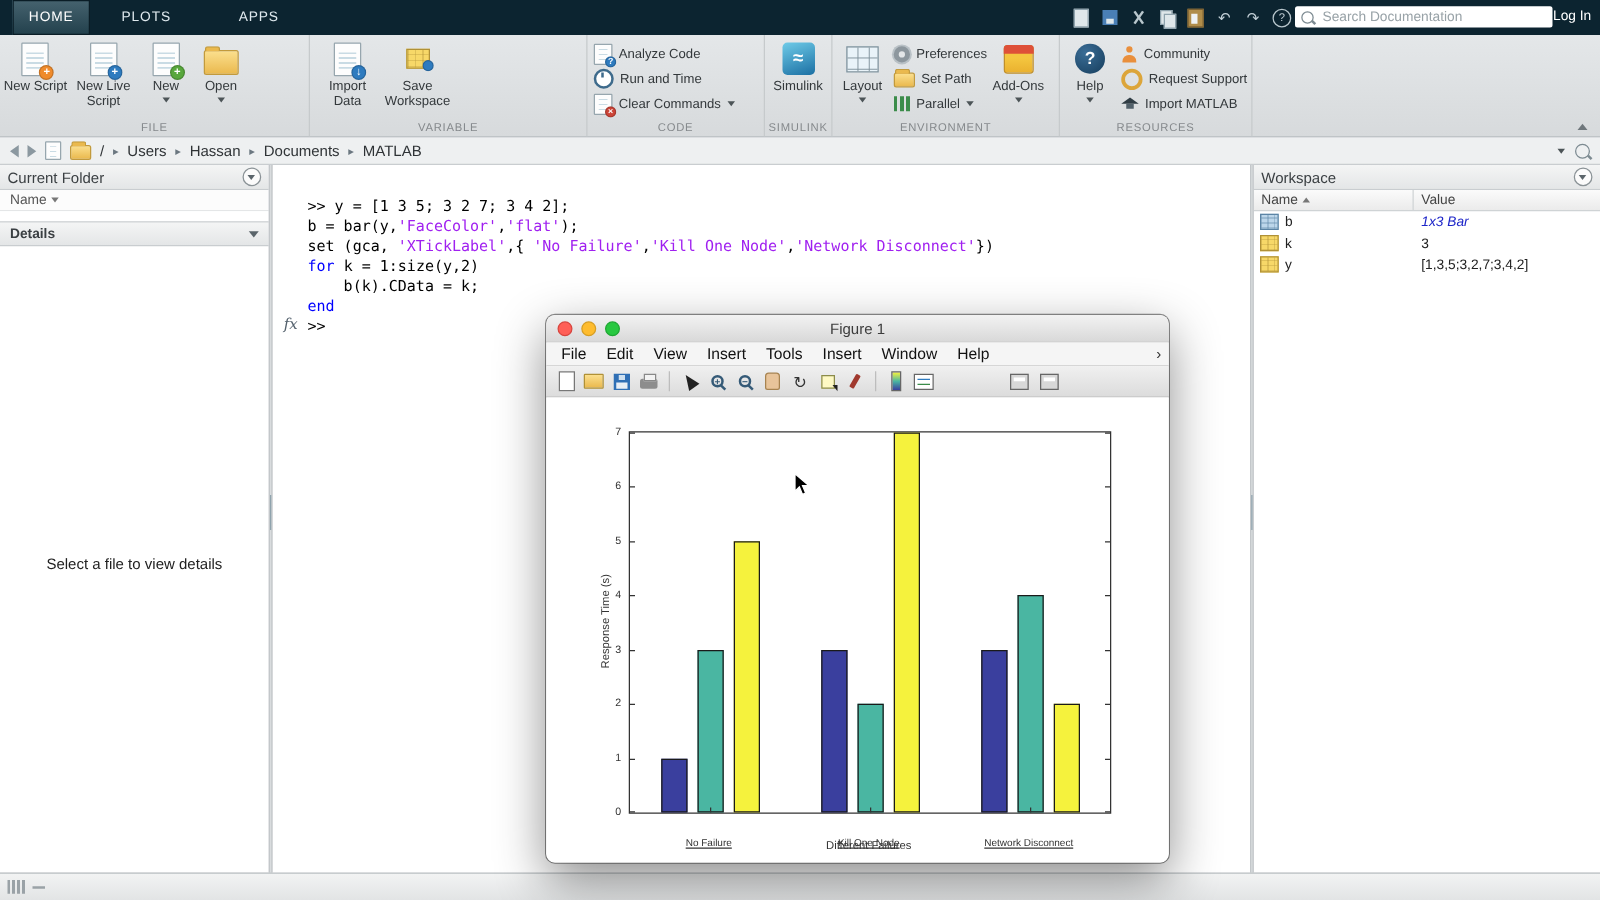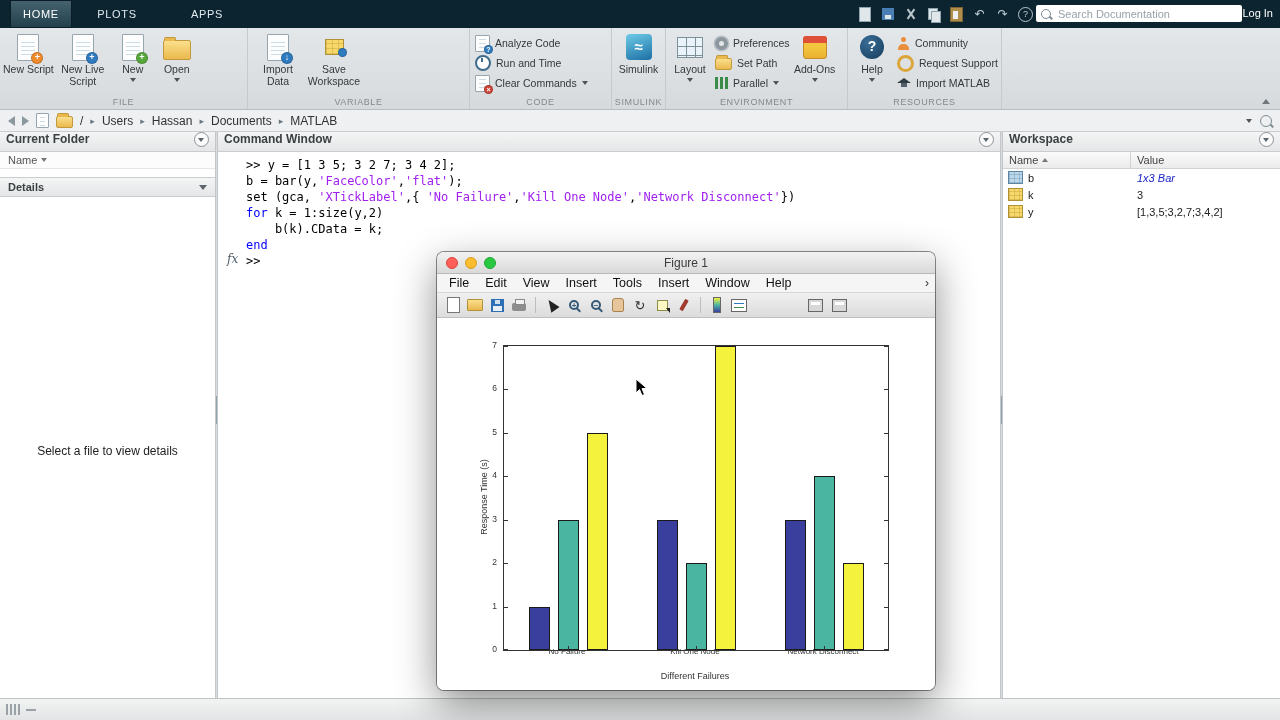--- a/index.html
+++ b/index.html
@@ -107,21 +107,21 @@
   .nav-right{width:0;height:0;border-top:5px solid transparent;border-bottom:5px solid transparent;border-left:7px solid #8b98a0;}
   .crumb-sep{color:#6b7780;font-size:9px;}
   .ab-right{margin-left:auto;display:flex;align-items:center;gap:8px;}
 
   
   .panel{position:absolute;top:132px;height:566px;background:#fff;}
   #left-panel{left:0;width:215px;}
   #center-panel{left:218px;width:782px;}
   #right-panel{left:1003px;width:277px;}
   .panel-header{height:20px;background:linear-gradient(180deg,#f4f5f5,#e4e6e7);border-bottom:1px solid #c9cdd0;
-                display:flex;align-items:flex-start;padding:0 6px;font-size:12px;font-weight:bold;color:#3a3f42;box-sizing:border-box;}
+                display:flex;align-items:center;padding:0 6px;font-size:12px;font-weight:normal;color:#3a3f42;box-sizing:border-box;}
   .panel-title{flex:1;}
   .pane-menu{width:13px;height:13px;border-radius:50%;border:1px solid #8a9296;background:#fbfbfb;position:relative;flex:0 0 auto;}
   .pane-menu::after{content:"";position:absolute;left:3px;top:5px;border-left:3px solid transparent;border-right:3px solid transparent;border-top:4px solid #5a646a;}
 
   .vsplit{position:absolute;top:132px;height:566px;width:3px;background:#d9dcde;border-left:1px solid #c3c7ca;border-right:1px solid #c3c7ca;box-sizing:border-box;}
   #split-left{left:215px;} #split-right{left:1000px;}
   .vsplit::after{content:"";position:absolute;top:264px;left:0;width:1px;height:28px;background:#8fa3ad;}
 
   
   .cf-name-row{height:16px;background:#fcfcfc;border-bottom:1px solid #e4e6e7;display:flex;align-items:center;gap:4px;
@@ -202,21 +202,21 @@
   .fig-right{margin-left:auto;margin-right:80px;display:flex;gap:6px;}
 
   .fig-canvas{position:absolute;left:0;top:66px;right:0;bottom:0;background:#fff;border-radius:0 0 7px 7px;}
   #plot-wrap{position:absolute;left:66px;top:27px;width:384px;height:304px;}
   #plot-box{position:absolute;left:0;top:0;width:384px;height:304px;border:1px solid #333;}
   .bar{position:absolute;bottom:0;border:1px solid #1a1a1a;box-sizing:border-box;}
   .ytick{position:absolute;left:-30px;width:24px;text-align:right;font-size:8.5px;color:#333;}
   .ytick-mark-l{position:absolute;left:0;width:4px;height:1px;background:#333;}
   .ytick-mark-r{position:absolute;right:0;width:4px;height:1px;background:#333;}
   .xtick-mark{position:absolute;bottom:0;width:1px;height:4px;background:#333;}
-  .xtick-label{position:absolute;top:302px;transform:translateX(-50%);font-size:8px;color:#333;white-space:nowrap;}
+  .xtick-label{position:absolute;top:325px;transform:translateX(-50%);font-size:8px;color:#333;white-space:nowrap;text-decoration:underline;}
   .ylabel{position:absolute;left:-19px;top:152px;transform:translate(-50%,-50%) rotate(-90deg);font-size:9px;color:#333;white-space:nowrap;}
   .xlabel{position:absolute;left:192px;top:326px;transform:translateX(-50%);font-size:9px;color:#333;white-space:nowrap;}
 
   #mouse-cursor{position:absolute;left:635px;top:378px;z-index:99;pointer-events:none;}
 </style>
 </head>
 <body>
 
 <div id="screen">
 
@@ -464,24 +464,20 @@
     <div class="details-bar">
       <span>Details</span>
       <div class="chev"></div>
     </div>
     <div class="details-area">
       <span>Select a file to view details</span>
     </div>
   </div>
 
   <div class="panel" id="center-panel">
-    <div class="panel-header">
-      <div class="panel-title">Command Window</div>
-      <div class="pane-menu"></div>
-    </div>
     <div id="cw-body">
       <div id="cw-code"><div class="code-line"><span>&gt;&gt; y = [1 3 5; 3 2 7; 3 4 2];</span></div><div class="code-line"><span>b = bar(y,</span><span class="tok-str">'FaceColor'</span><span>,</span><span class="tok-str">'flat'</span><span>);</span></div><div class="code-line"><span>set (gca, </span><span class="tok-str">'XTickLabel'</span><span>,{ </span><span class="tok-str">'No Failure'</span><span>,</span><span class="tok-str">'Kill One Node'</span><span>,</span><span class="tok-str">'Network Disconnect'</span><span>})</span></div><div class="code-line"><span class="tok-kw">for</span><span> k = 1:size(y,2)</span></div><div class="code-line"><span>    b(k).CData = k;</span></div><div class="code-line"><span class="tok-kw">end</span></div><div class="code-line"><span>&gt;&gt;</span></div></div>
       <div id="fx-label">fx</div>
     </div>
   </div>
 
   <div class="panel" id="right-panel">
     <div class="panel-header">
       <div class="panel-title">Workspace</div>
       <div class="pane-menu"></div>

